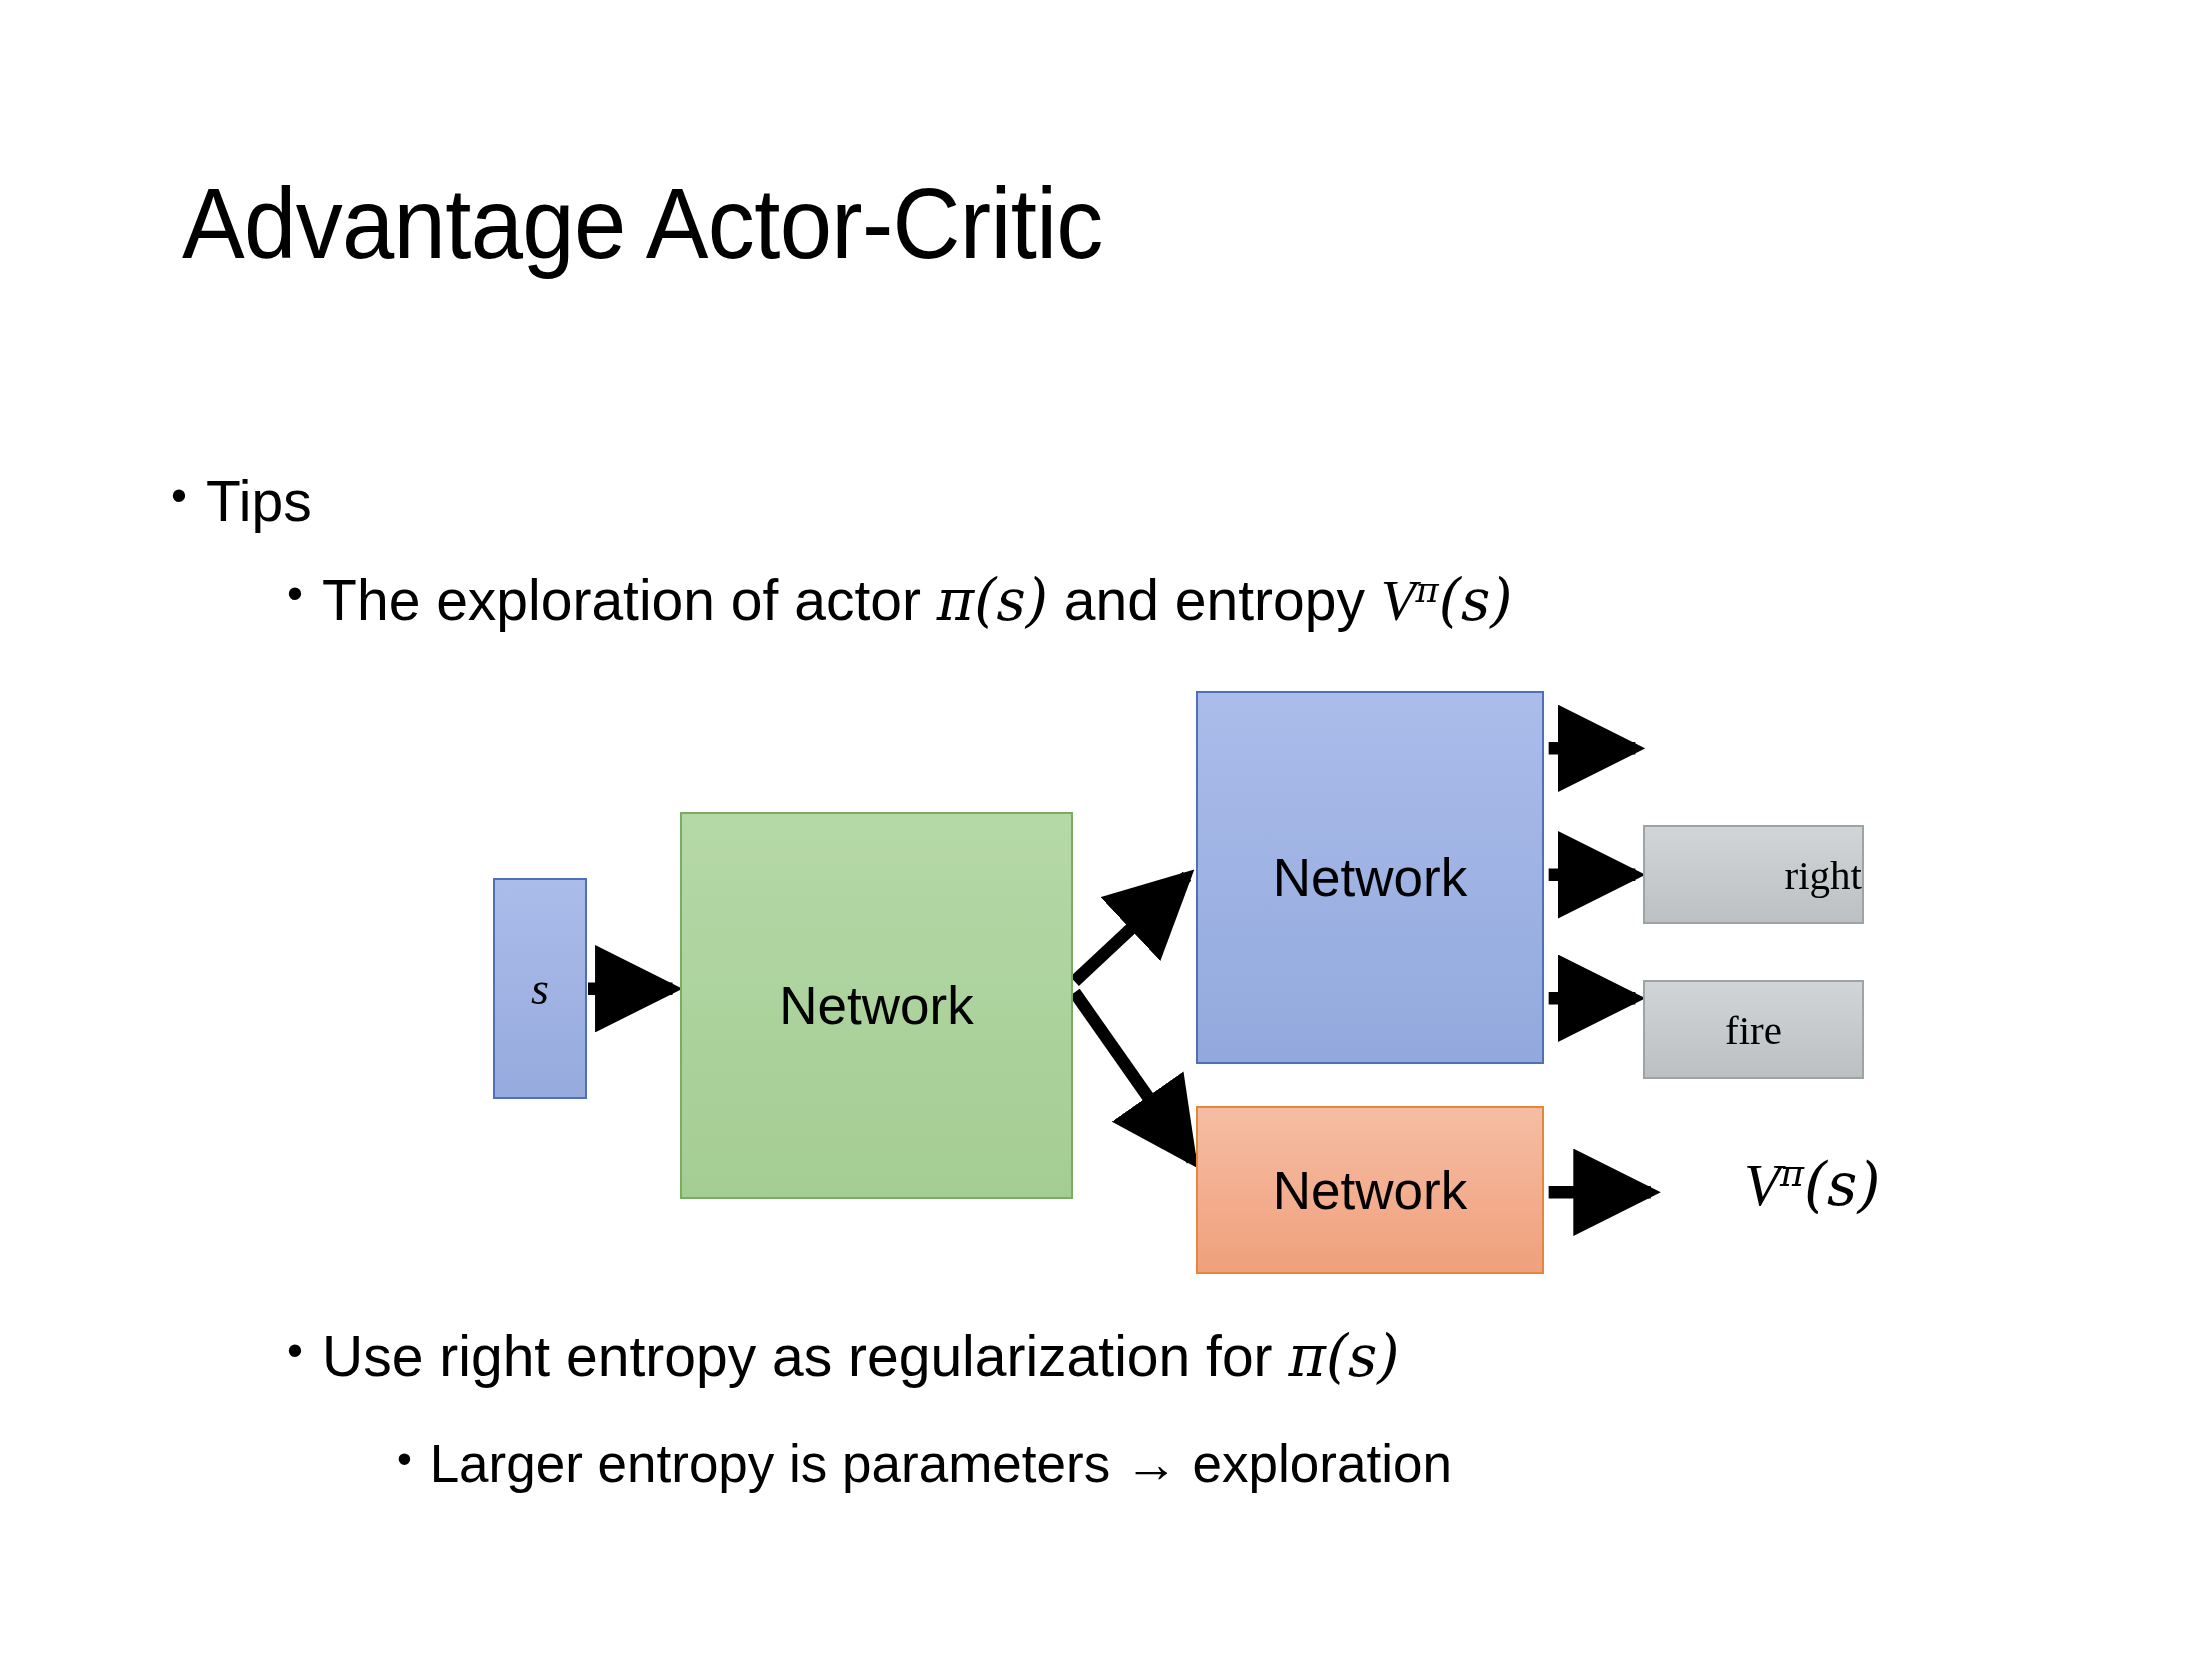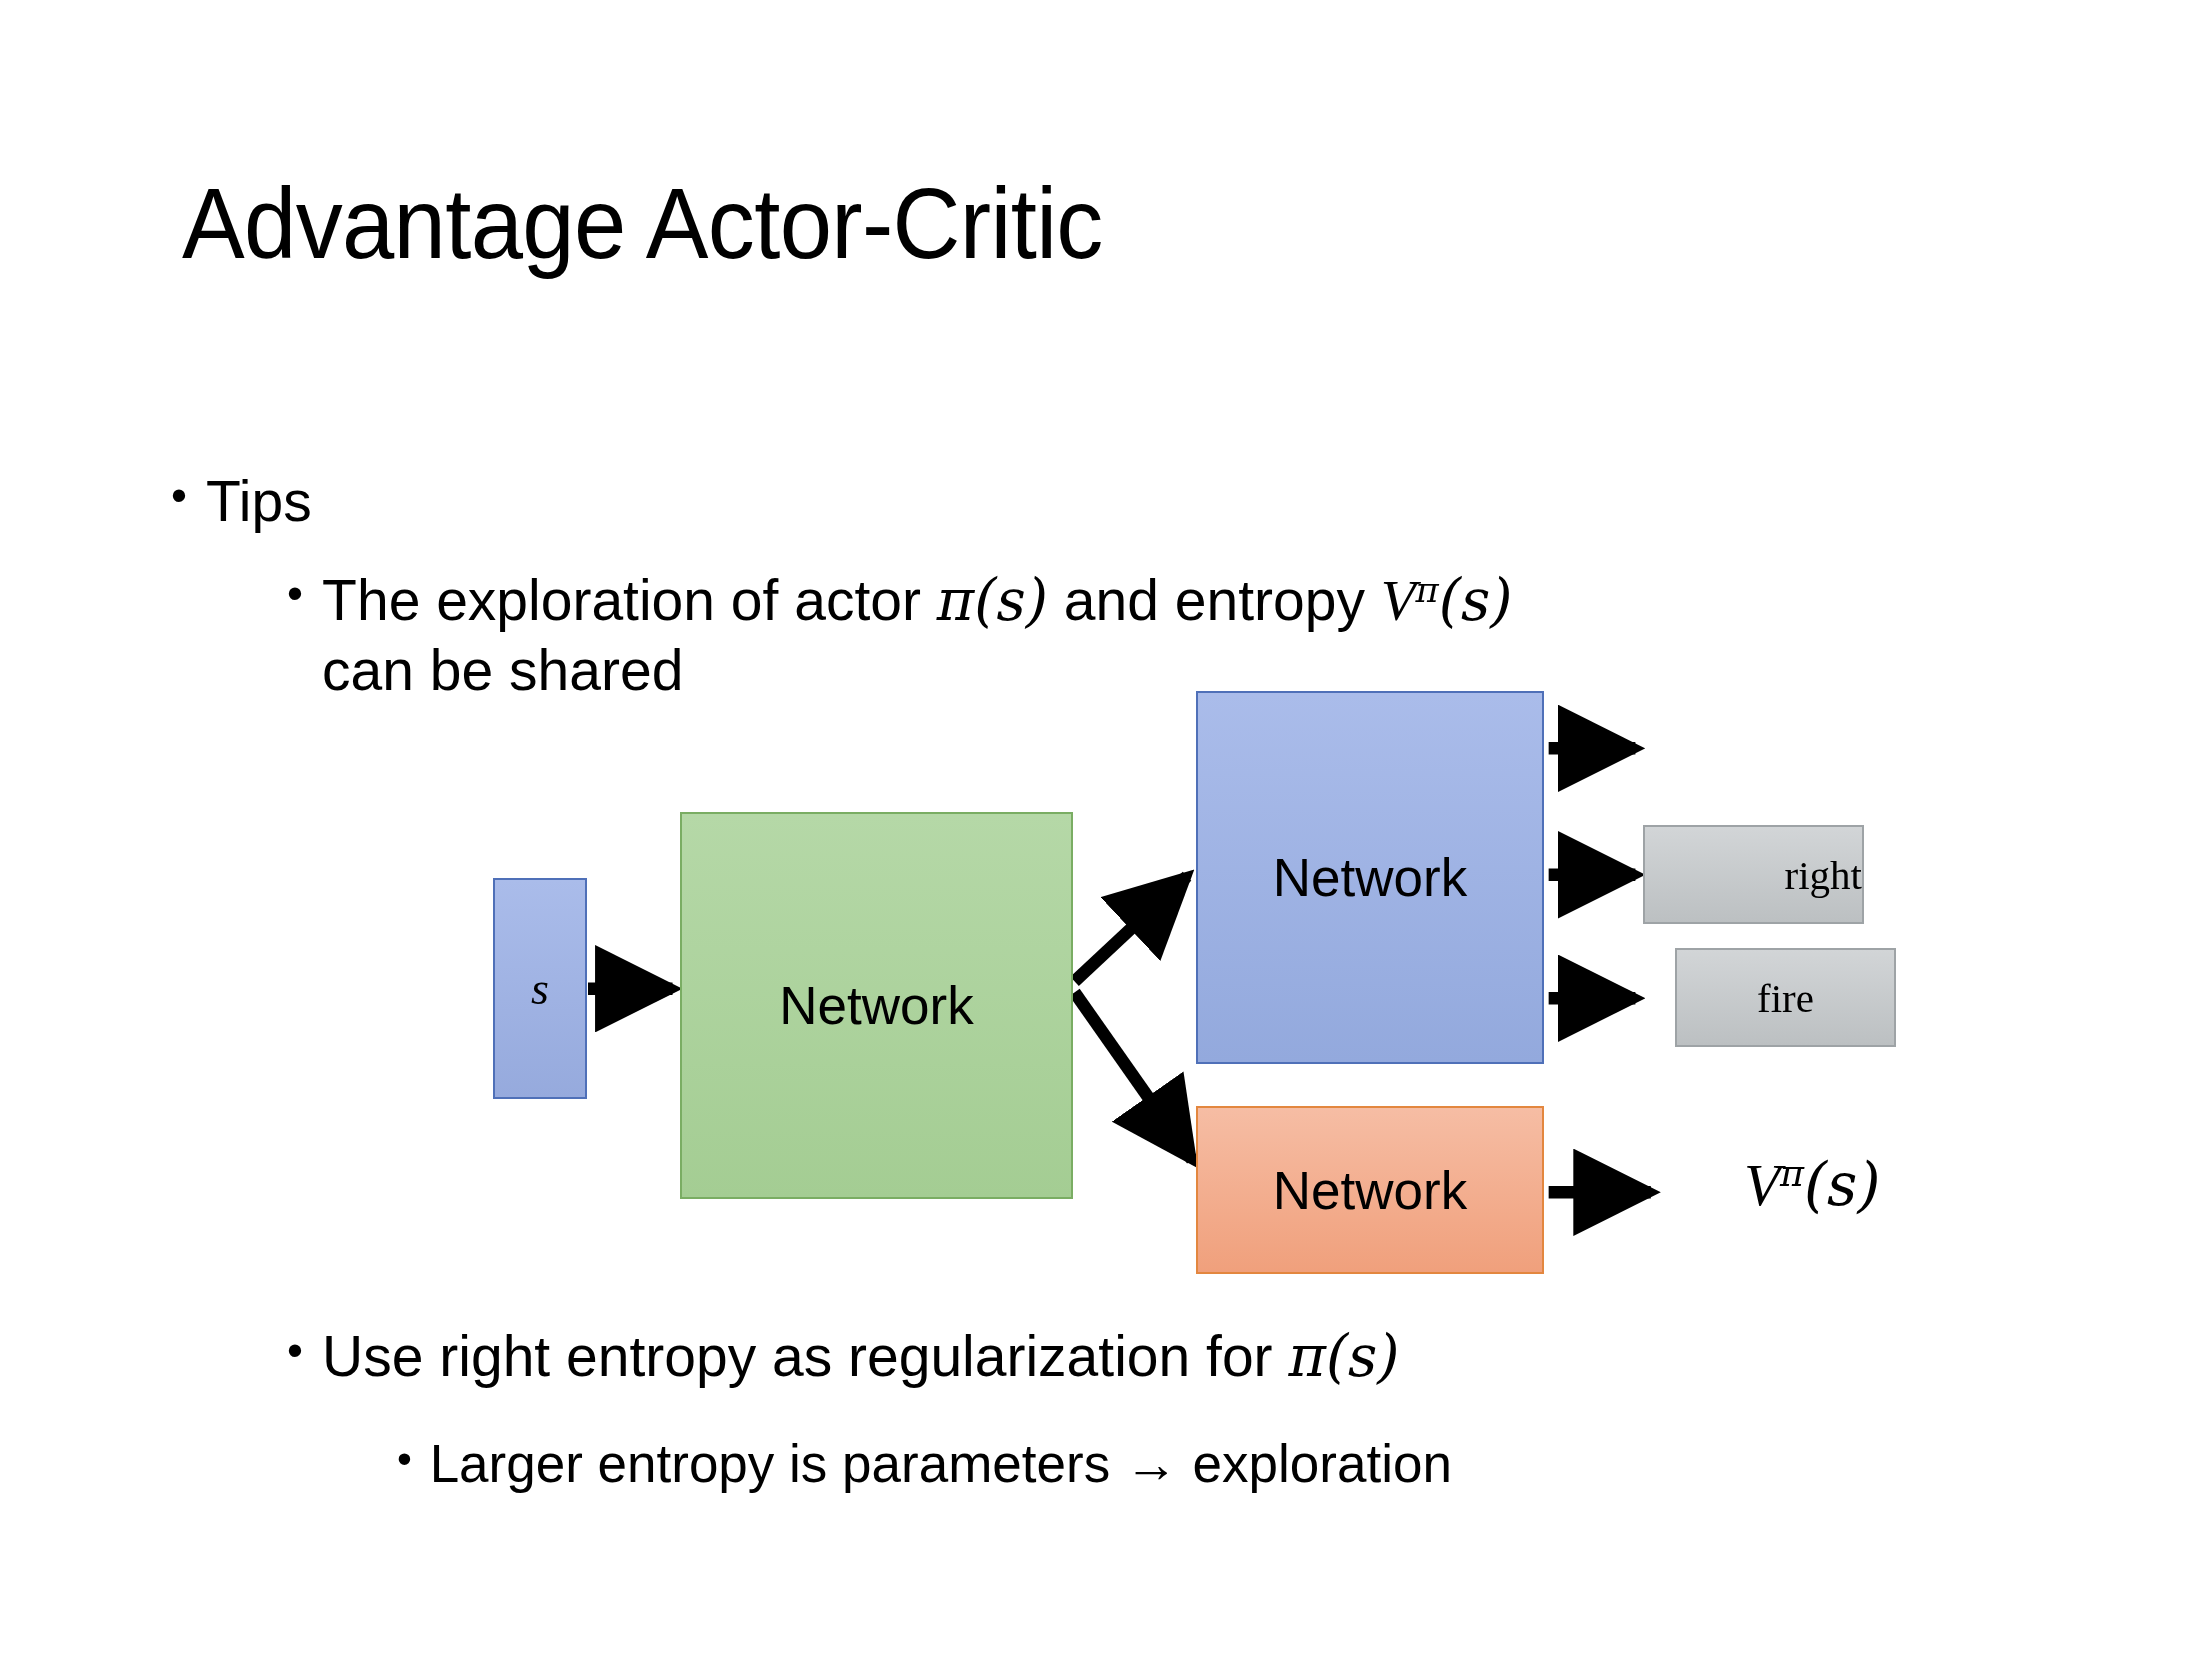--- a/index.html
+++ b/index.html
@@ -138,42 +138,42 @@
     position: absolute;
     left: 1643px;
     width: 221px; height: 99px;
     background: linear-gradient(180deg,#d2d5d7 0%, #bcc0c2 100%);
     border: 2.2px solid #9ea3a6;
     font-family: "Liberation Serif", serif;
     font-size: 41px;
   }
   #action-left  { top: 701px; }
   #action-right { top: 825px; justify-content: flex-end; }
-  #action-fire  { top: 948px; margin-left: 32px; }
+  #action-fire  { top: 980px; }
 
   #value-output {
     position: absolute;
     left: 1744px; top: 1150px;
     font-size: 59px;
     white-space: nowrap;
   }
 </style>
 </head>
 <body>
 
 <div id="slide-title">Advantage Actor-Critic</div>
 
 <div class="bullet-row" id="bullet-tips">
   <span class="bullet-dot">•</span>
   <span class="bullet-text">Tips</span>
 </div>
 
 <div class="bullet-row" id="bullet-params">
   <span class="bullet-dot">•</span>
-  <span class="bullet-text"><span>The exploration of actor </span><span class="mpi">π(s)</span><span>  and entropy </span><span class="mi">V</span><span class="sup">π</span><span class="mpi">(s)</span><br><span>can be shared</span></span>
+  <span class="bullet-text"><span>The exploration of actor </span><span class="mpi">π(s)</span><span>  and entropy </span><span class="mi">V</span><span class="sup">π</span><span class="mpi">(s)</span><br></span>
 </div>
 
 <div id="diagram">
 
   <svg width="2205" height="1654" style="position:absolute;left:0;top:0;" viewBox="0 0 3000 2250">
     <defs>
       <marker id="ah" markerWidth="7" markerHeight="7" refX="6.2" refY="3.5" orient="auto" markerUnits="strokeWidth">
         <path d="M0,0 L7,3.5 L0,7 z" fill="#000000"></path>
       </marker>
     </defs>

